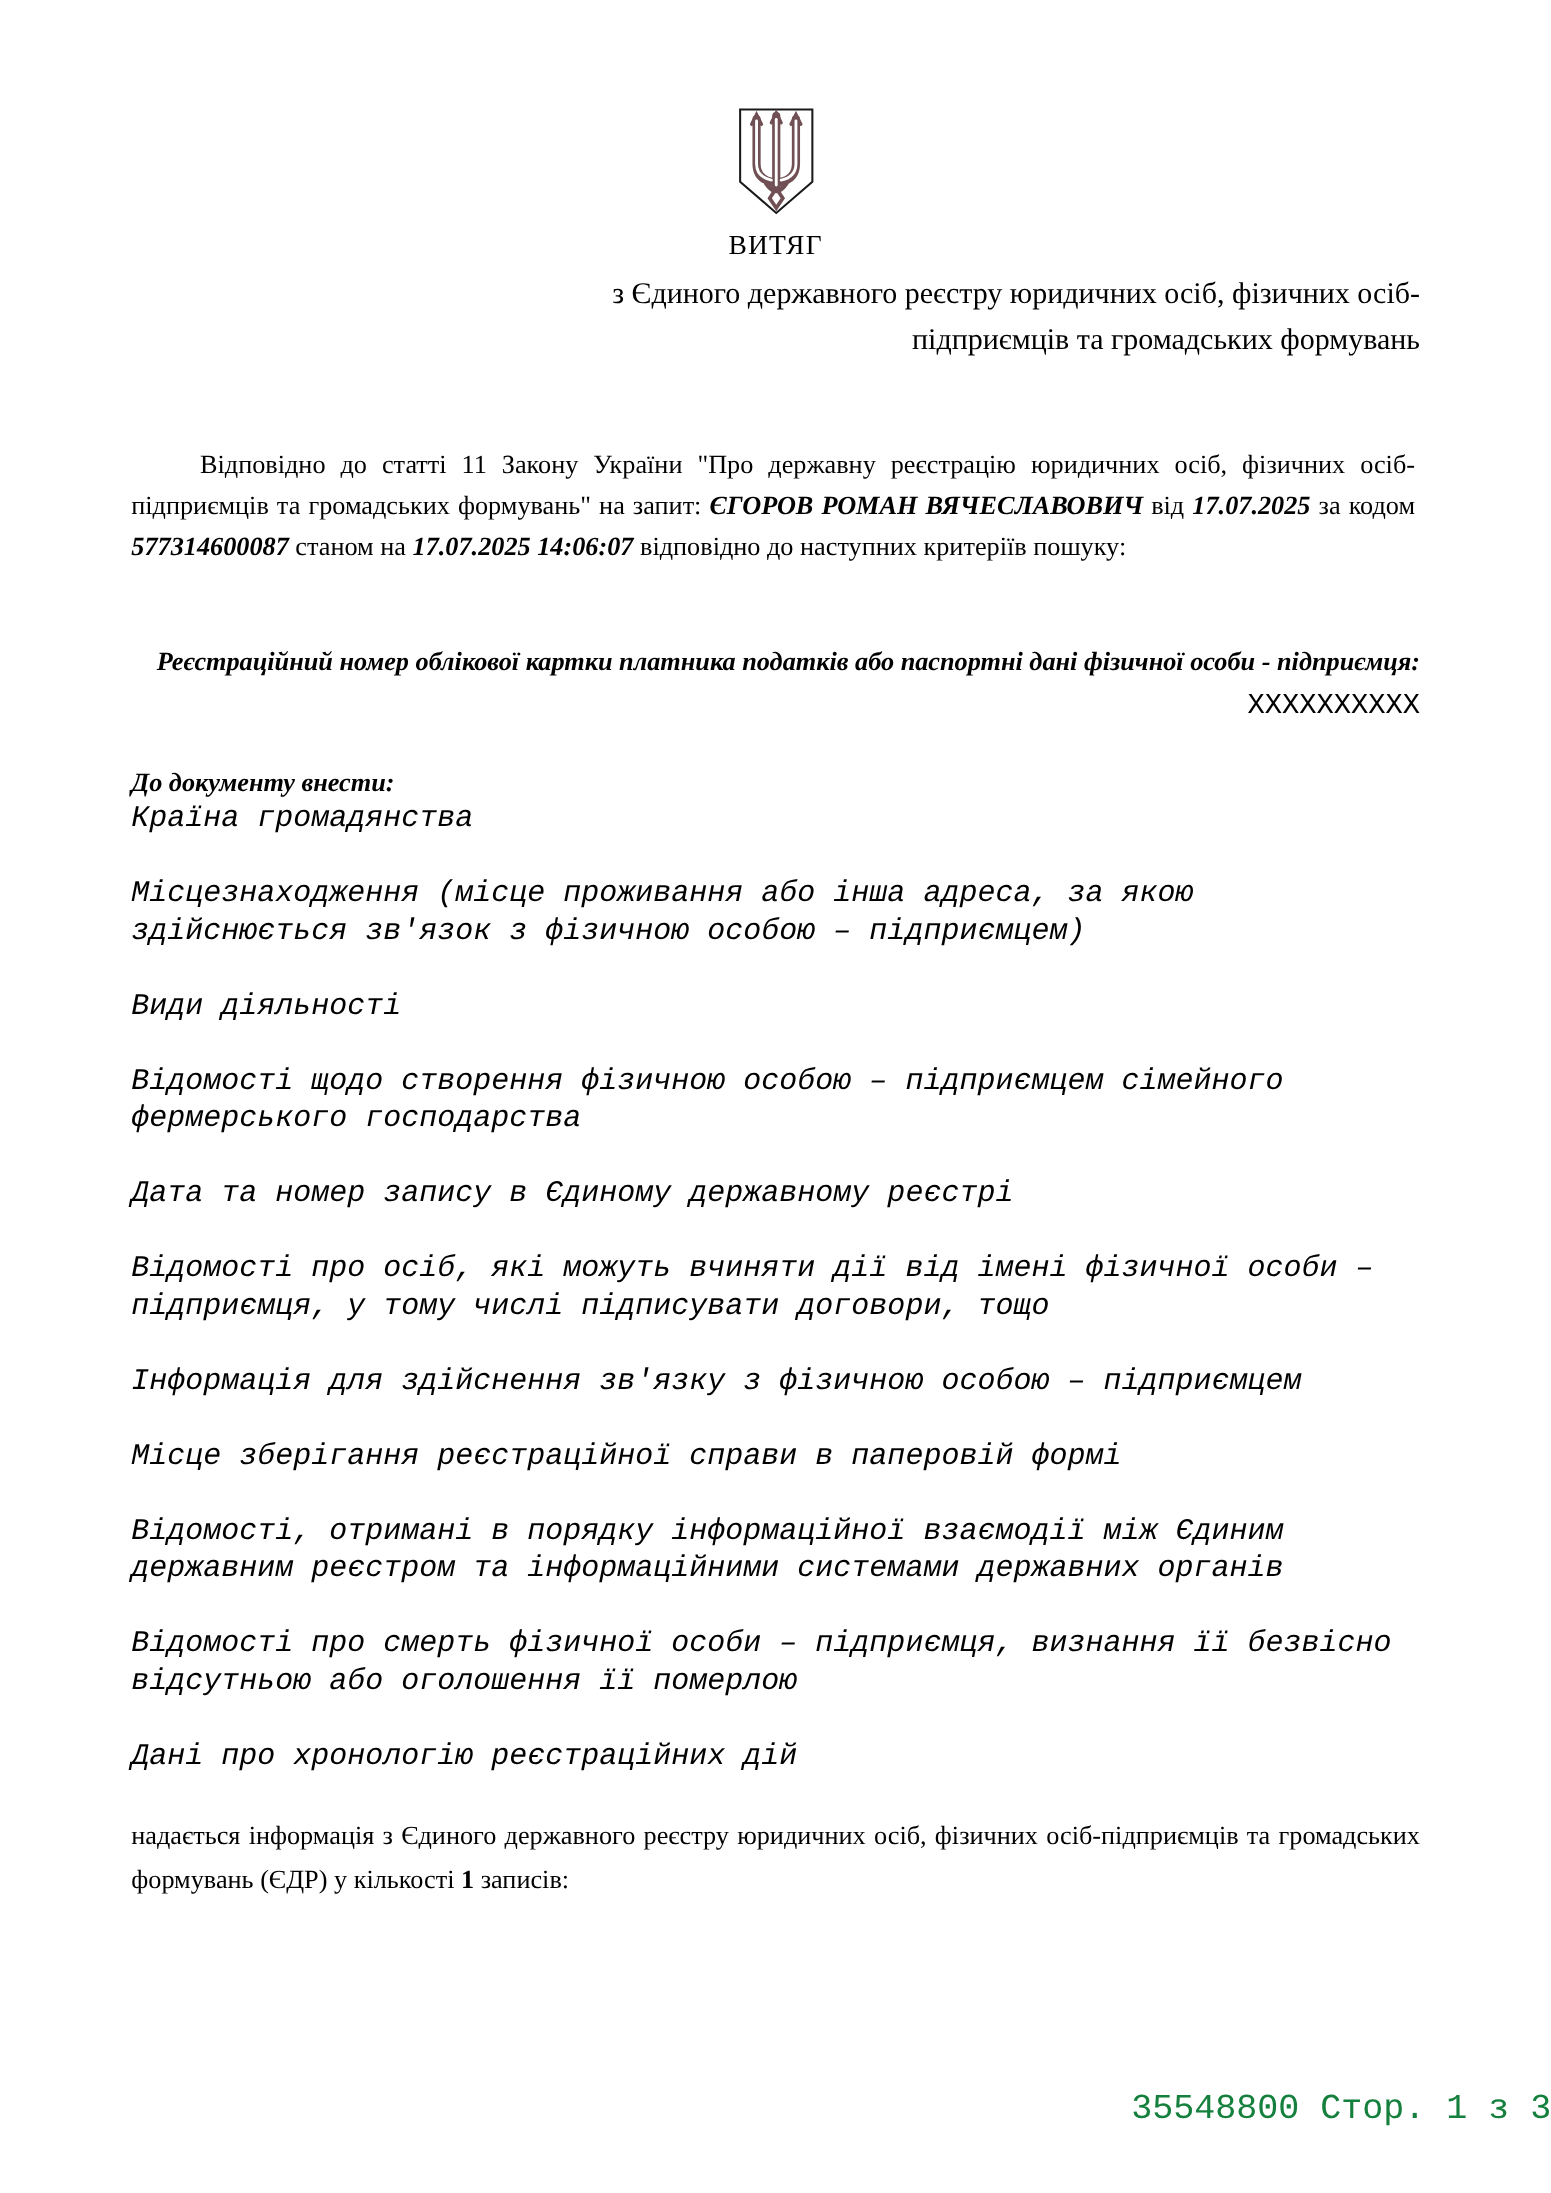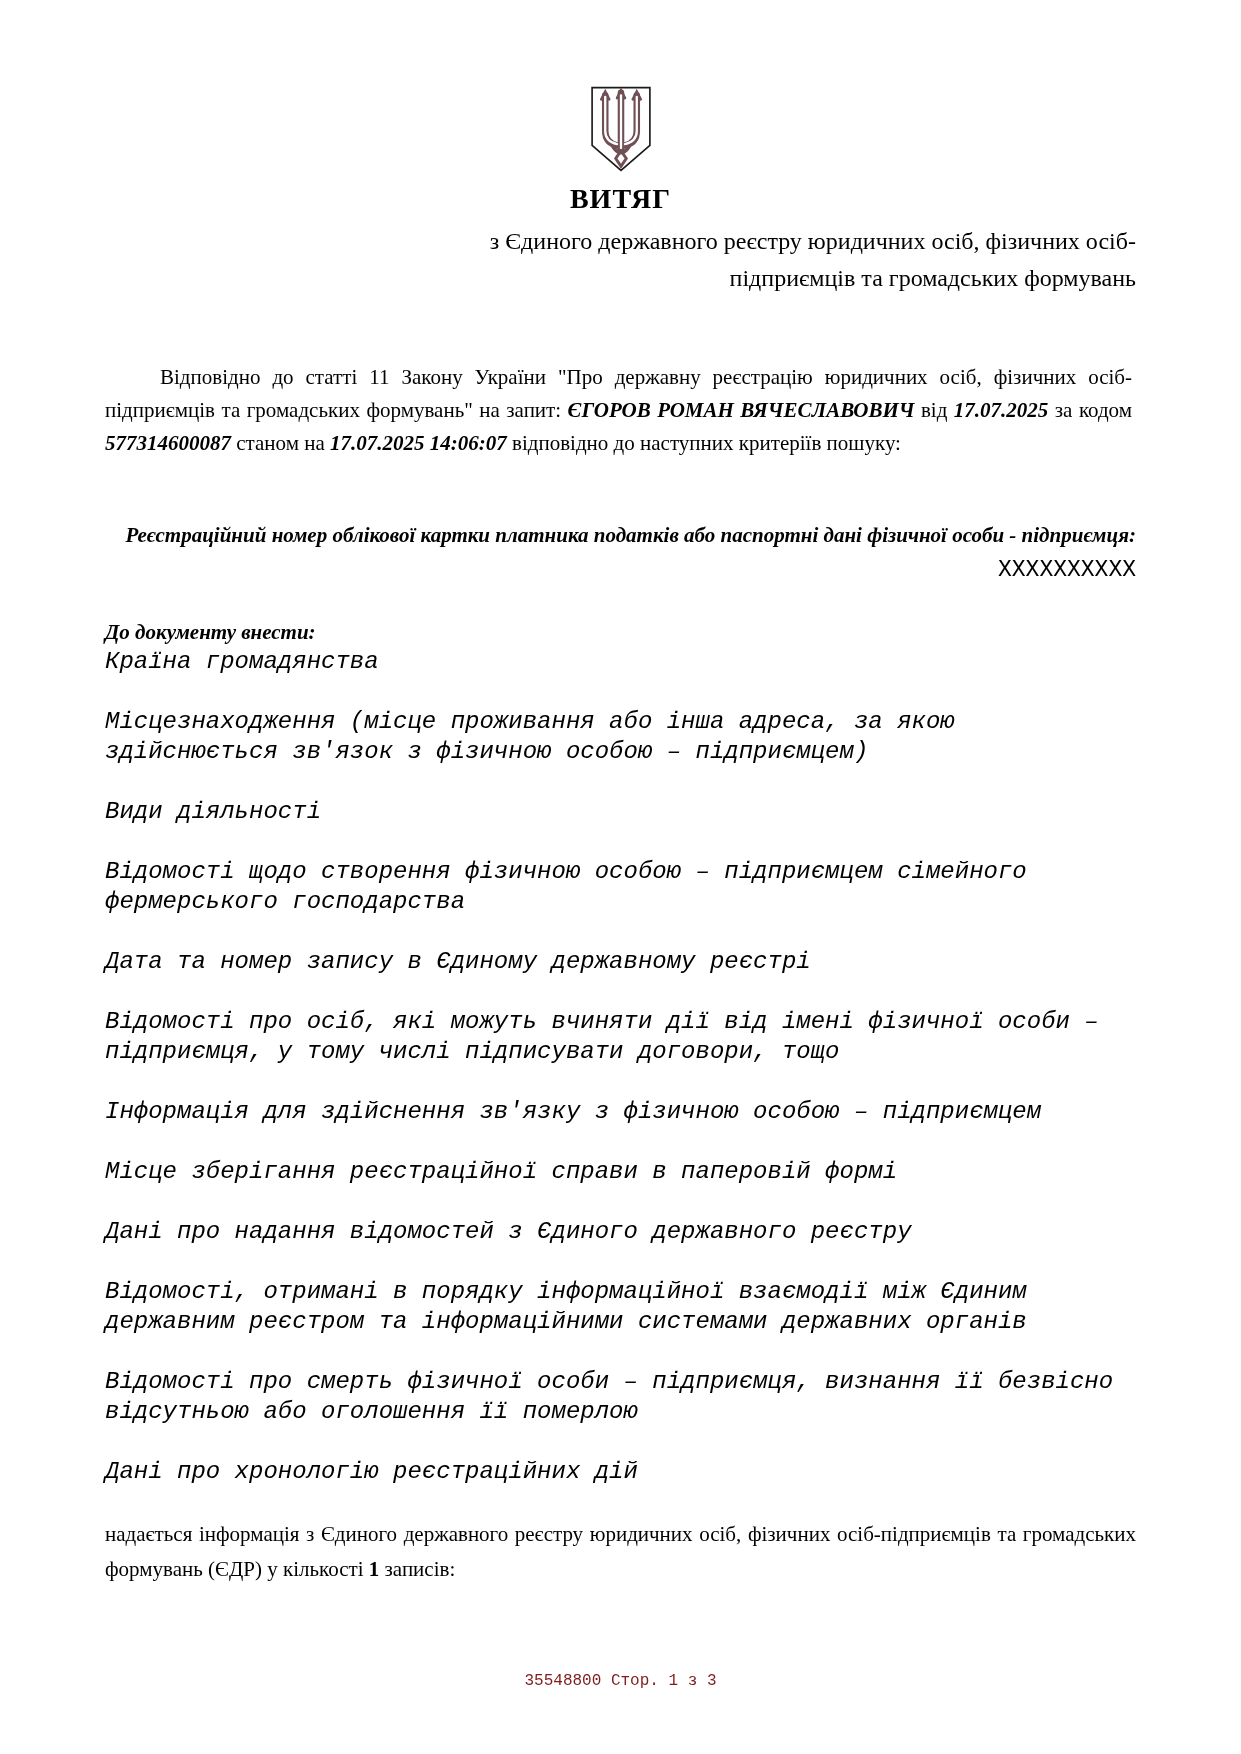--- a/index.html
+++ b/index.html
@@ -10,21 +10,21 @@
     color:#000;
     overflow:hidden;
   }
   .page {
     position:absolute; inset:0;
     padding:85px 105px 0 105px;
     box-sizing:border-box;
   }
   .emblem { width:66px; height:88px; margin:0 auto 10px auto; display:block; }
   .title-main {
-    text-align:center; font-size:28px; font-weight:bold;
+    text-align:center; font-size:22px; font-weight:normal;
     margin:6px 0 8px 0; letter-spacing:1px;
   }
   .title-sub {
     text-align:right; font-size:24px; font-weight:normal; line-height:37px;
     margin:0;
   }
   .intro {
     margin:64px 4px 0 0;
     font-size:21px; line-height:33px;
     text-align:justify; text-indent:55px;
@@ -49,23 +49,23 @@
   }
   .result {
     margin:26px 0 0 0;
     font-size:21px; line-height:35px;
     text-align:justify;
     font-family:Liberation Serif, serif;
   }
   .result b { font-weight:bold; }
   .footer {
     position:absolute; top:1672px; left:0; width:100%;
-    text-align:center;
+    text-align:right;
     font-family:"Liberation Mono", monospace;
-    font-size:16px; color:#7f1d1d;
+    font-size:28px; color:#15803d;
   }
 </style>
 </head>
 <body>
 
 <div class="page">
 
   <svg class="emblem" viewBox="0 0 100 134" aria-hidden="true">
     <path d="M6,4 H94 V92 L50,130 L6,92 Z" fill="#ffffff" stroke="#1a1a1a" stroke-width="2.5"></path>
     <g fill="none" stroke="#705055" stroke-linecap="round">
@@ -104,21 +104,20 @@
 
   <div>
     <p class="field-item">Країна громадянства</p>
     <p class="field-item">Місцезнаходження (місце проживання або інша адреса, за якою здійснюється зв'язок з фізичною особою – підприємцем)</p>
     <p class="field-item">Види діяльності</p>
     <p class="field-item">Відомості щодо створення фізичною особою – підприємцем сімейного фермерського господарства</p>
     <p class="field-item">Дата та номер запису в Єдиному державному реєстрі</p>
     <p class="field-item">Відомості про осіб, які можуть вчиняти дії від імені фізичної особи – підприємця, у тому числі підписувати договори, тощо</p>
     <p class="field-item">Інформація для здійснення зв'язку з фізичною особою – підприємцем</p>
     <p class="field-item">Місце зберігання реєстраційної справи в паперовій формі</p>
-    <p class="field-item">Дані про надання відомостей з Єдиного державного реєстру</p>
     <p class="field-item">Відомості, отримані в порядку інформаційної взаємодії між Єдиним державним реєстром та інформаційними системами державних органів</p>
     <p class="field-item">Відомості про смерть фізичної особи – підприємця, визнання її безвісно відсутньою або оголошення її померлою</p>
     <p class="field-item">Дані про хронологію реєстраційних дій</p>
   </div>
 
   <p class="result">
     <span>надається інформація з Єдиного державного реєстру юридичних осіб, фізичних осіб-підприємців та громадських формувань (ЄДР) у кількості </span><b>1</b><span> записів:</span>
   </p>
 
 </div>

